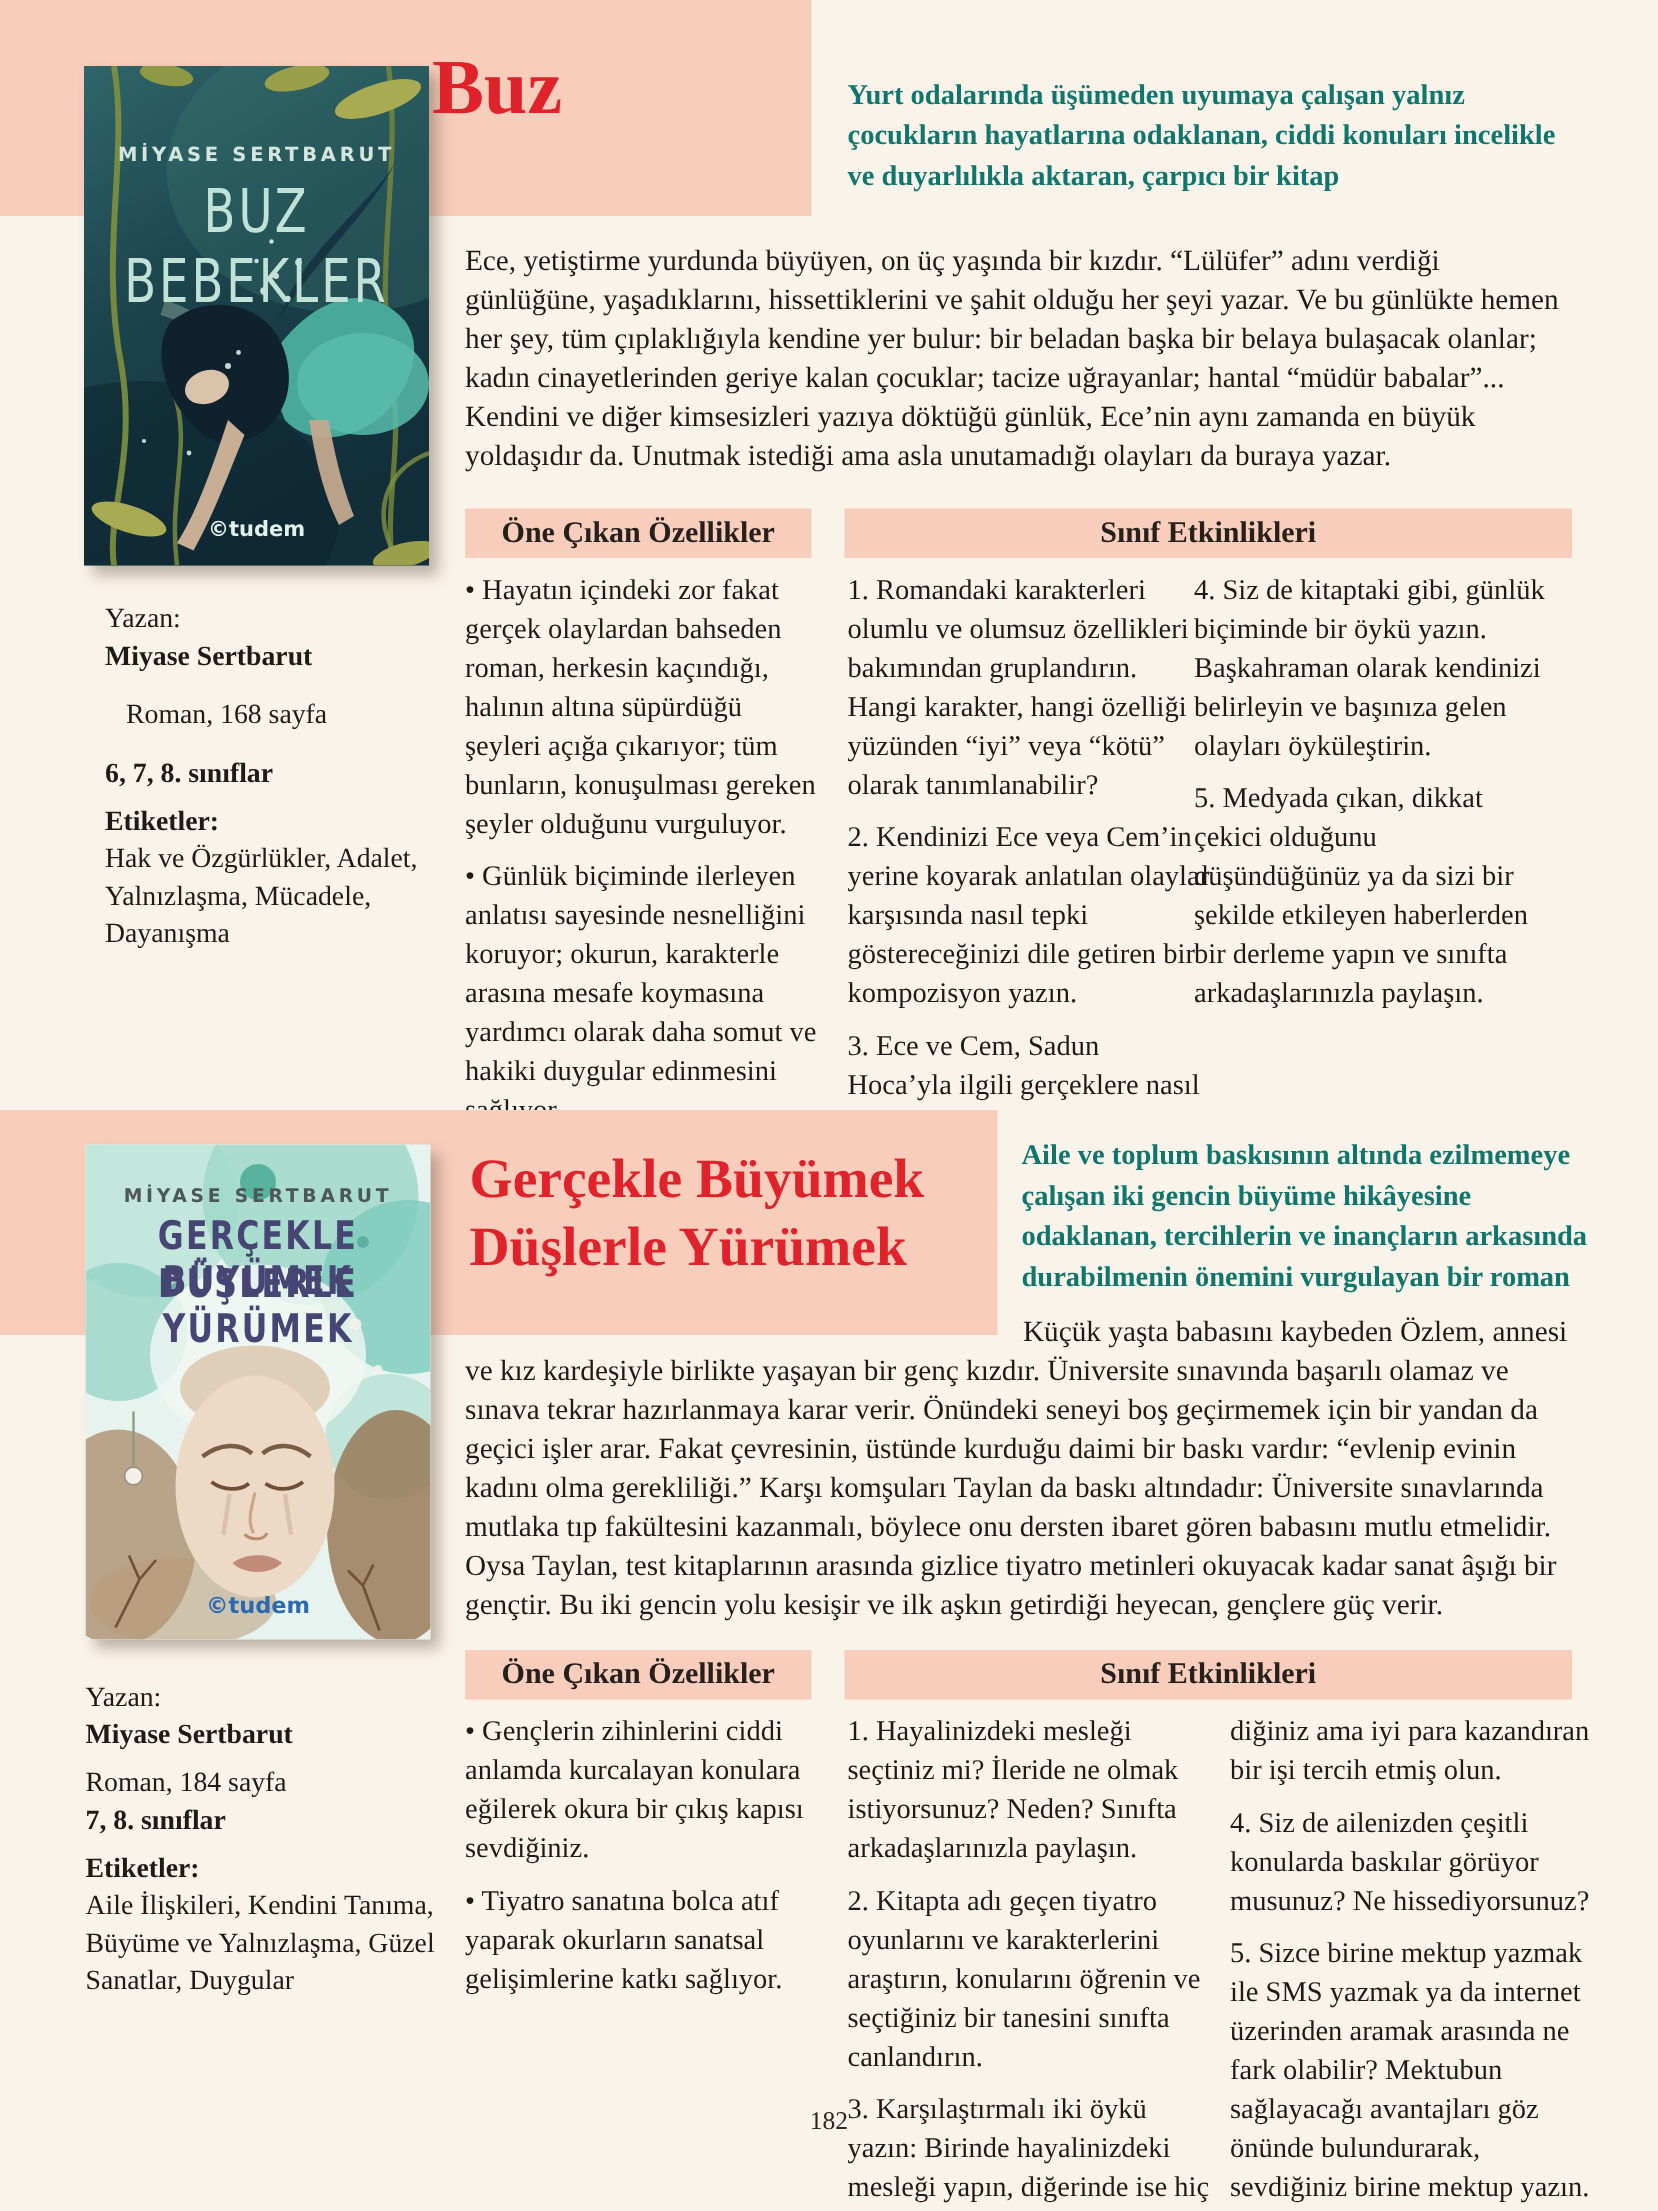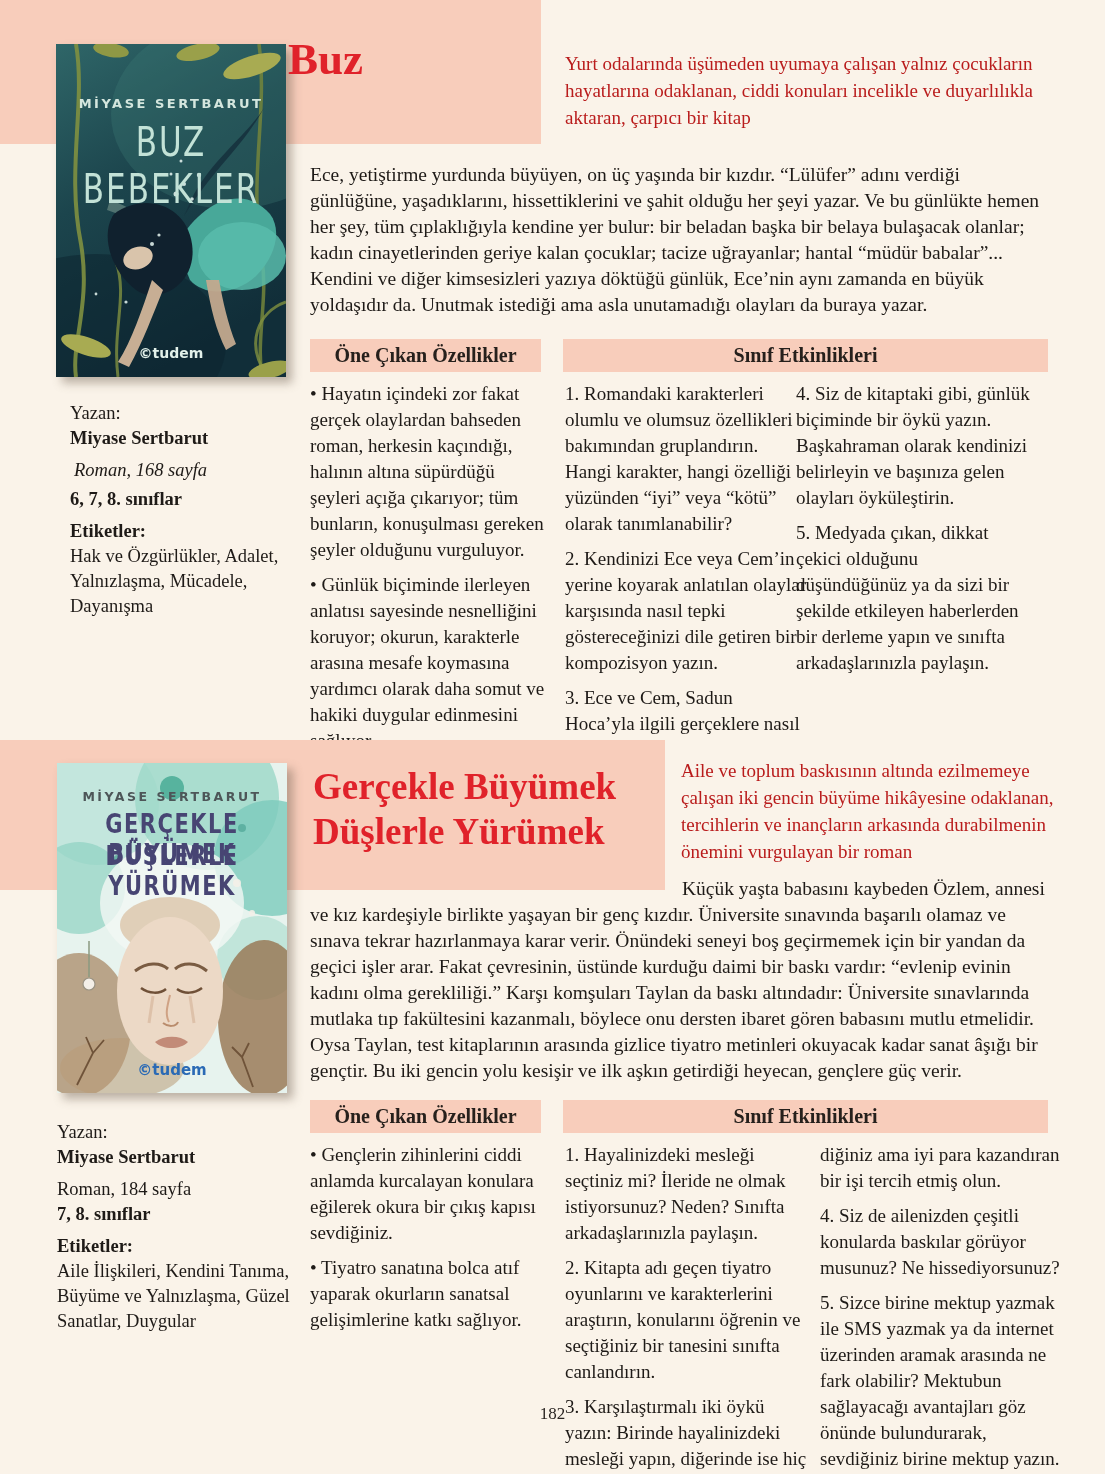--- a/index.html
+++ b/index.html
@@ -9,25 +9,25 @@
     font-family:"Liberation Serif","DejaVu Serif",serif;
     color:#221d1a;
   }
   .abs{position:absolute;}
   .pink-block{background:#f8cdbb;}
   #pink1{left:0;top:0;width:541px;height:144px;}
   #pink2{left:0;top:740px;width:665px;height:150px;}
 
   
   .red-title{color:#e0222a;font-weight:bold;letter-spacing:0;}
-  #title1{left:288px;top:34px;width:220px;font-size:45px;line-height:50px;}
+  #title1{left:288px;top:34px;width:220px;font-size:52px;line-height:50px;}
   #title2{left:313px;top:764px;width:360px;font-size:37px;line-height:45px;}
 
   
-  .intro{font-weight:400;font-size:19px;line-height:27px;color:#b91c1c;}
+  .intro{font-weight:700;font-size:19px;line-height:27px;color:#0f766e;}
   #intro1{left:565px;top:50px;width:488px;}
   #intro2{left:681px;top:757px;width:382px;}
 
   
   .bodytext{font-size:19.5px;line-height:26px;color:#1e1a17;}
   #body1{left:310px;top:162px;width:738px;}
   #body2{left:310px;top:876px;width:740px;}
   .wrap-spacer{float:left;width:372px;height:20px;}
 
   
@@ -129,21 +129,21 @@
   <div>Buz</div>
 </div>
 
 <div class="abs intro" id="intro1">Yurt odalarında üşümeden uyumaya çalışan yalnız çocukların hayatlarına odaklanan, ciddi konuları incelikle ve duyarlılıkla aktaran, çarpıcı bir kitap</div>
 
 <div class="abs bodytext" id="body1">Ece, yetiştirme yurdunda büyüyen, on üç yaşında bir kızdır. “Lülüfer” adını verdiği günlüğüne, yaşadıklarını, hissettiklerini ve şahit olduğu her şeyi yazar. Ve bu günlükte hemen her şey, tüm çıplaklığıyla kendine yer bulur: bir beladan başka bir belaya bulaşacak olanlar; kadın cinayetlerinden geriye kalan çocuklar; tacize uğrayanlar; hantal “müdür babalar”... Kendini ve diğer kimsesizleri yazıya döktüğü günlük, Ece’nin aynı zamanda en büyük yoldaşıdır da. Unutmak istediği ama asla unutamadığı olayları da buraya yazar.</div>
 
 <div class="abs meta" id="meta1">
   <p style="margin:0;">Yazan:</p>
   <p class="b">Miyase Sertbarut</p>
-  <p style="margin:4px;font-style:italic;">Roman, 168 sayfa</p>
+  <p style="margin:14px;">Roman, 168 sayfa</p>
   <p class="b">6, 7, 8. sınıflar</p>
   <p class="b" style="margin:0;">Etiketler:</p>
   <p>Hak ve Özgürlükler, Adalet, Yalnızlaşma, Mücadele, Dayanışma</p>
 </div>
 
 <div class="abs band" id="feat-band1">Öne Çıkan Özellikler</div>
 <div class="abs band" id="act-band1">Sınıf Etkinlikleri</div>
 
 <div class="abs col" id="features1">
   <p>• Hayatın içindeki zor fakat gerçek olaylardan bahseden roman, herkesin kaçındığı, halının altına süpürdüğü şeyleri açığa çıkarıyor; tüm bunların, konuşulması gereken şeyler olduğunu vurguluyor.</p>

